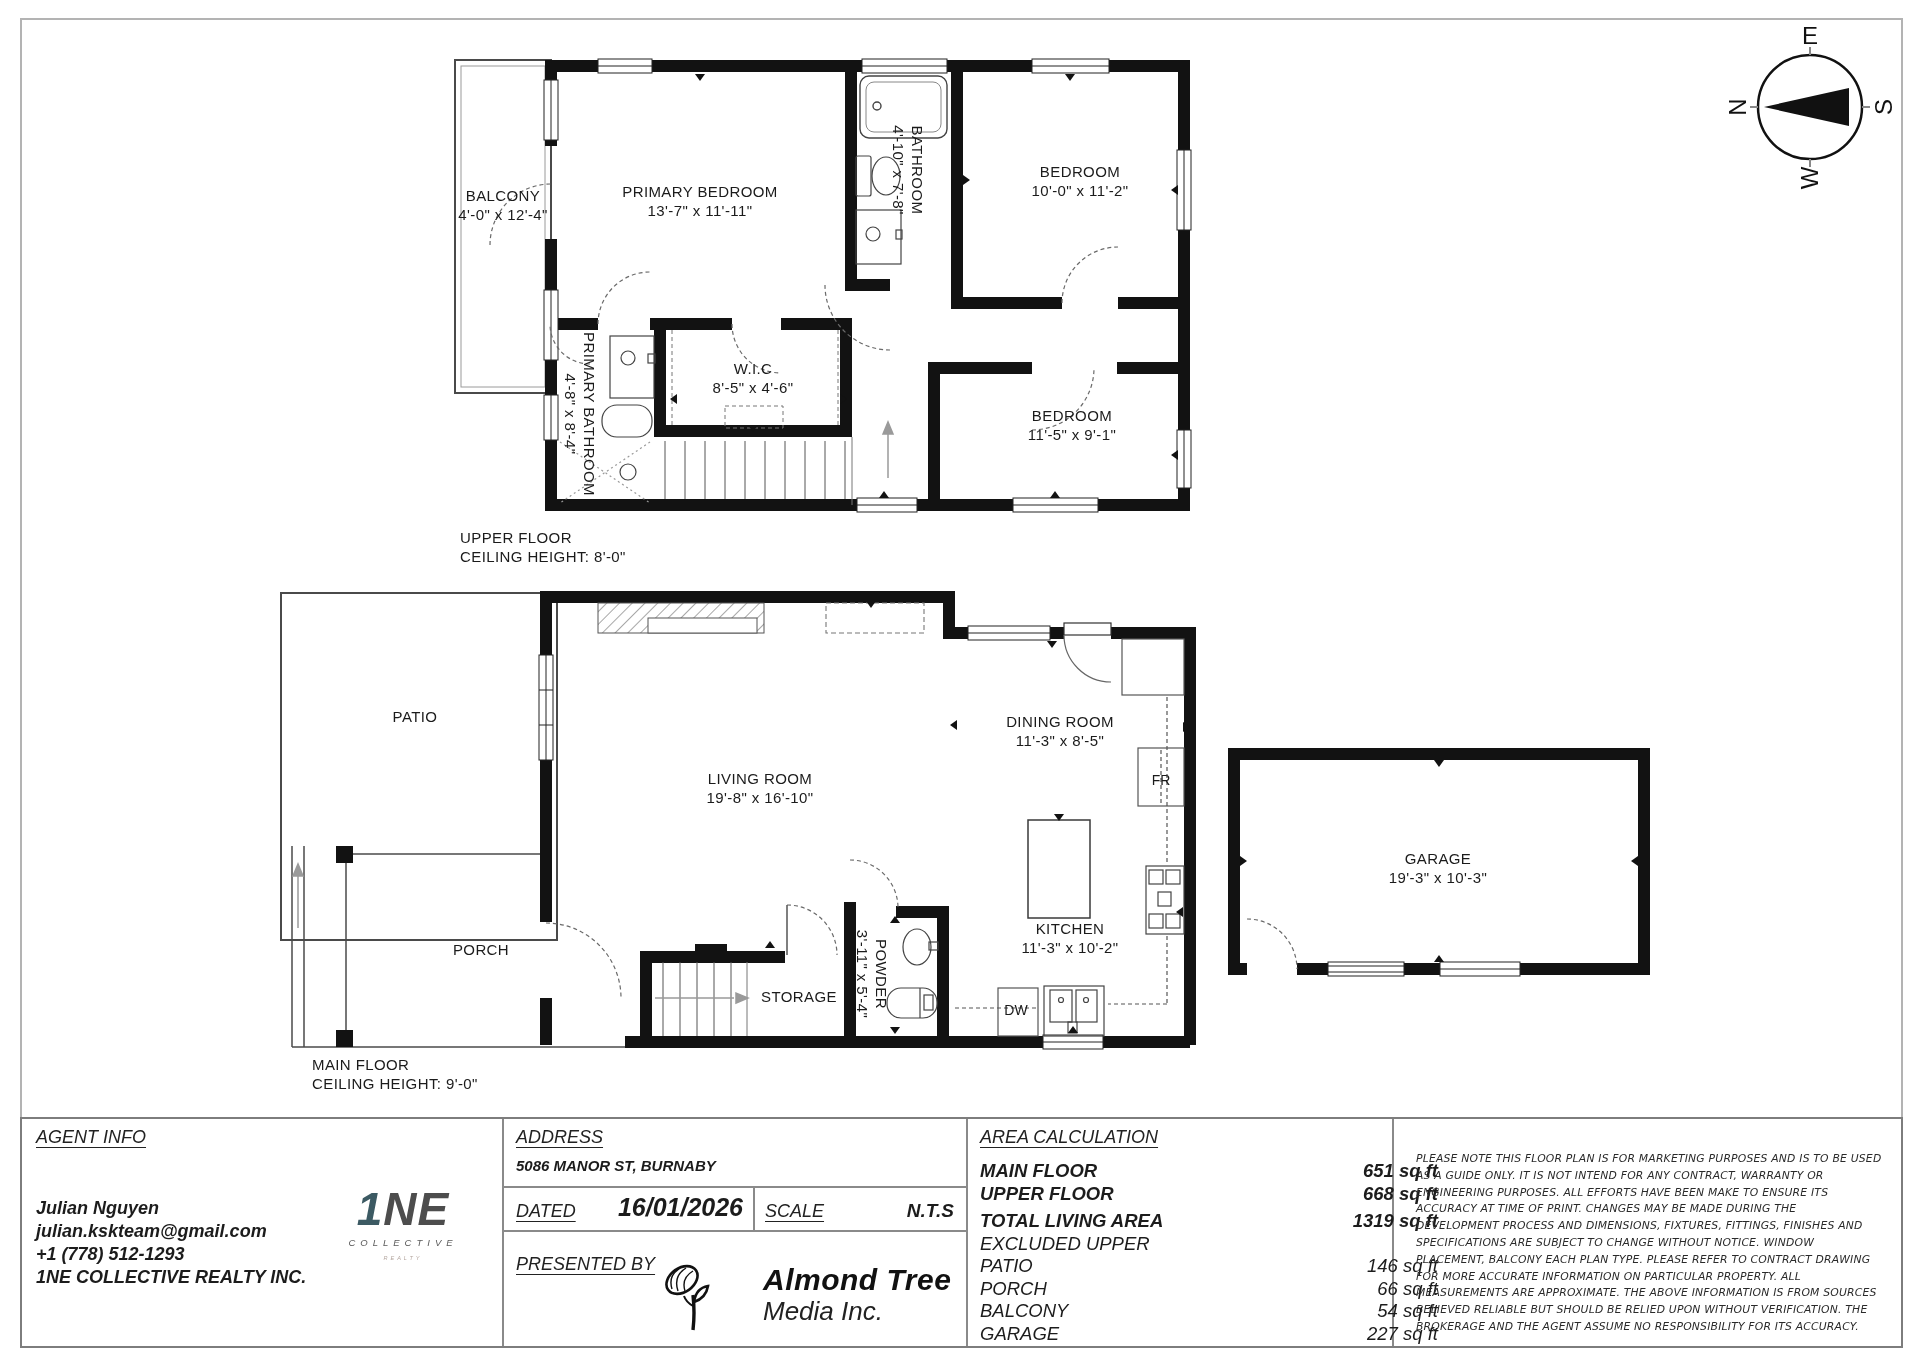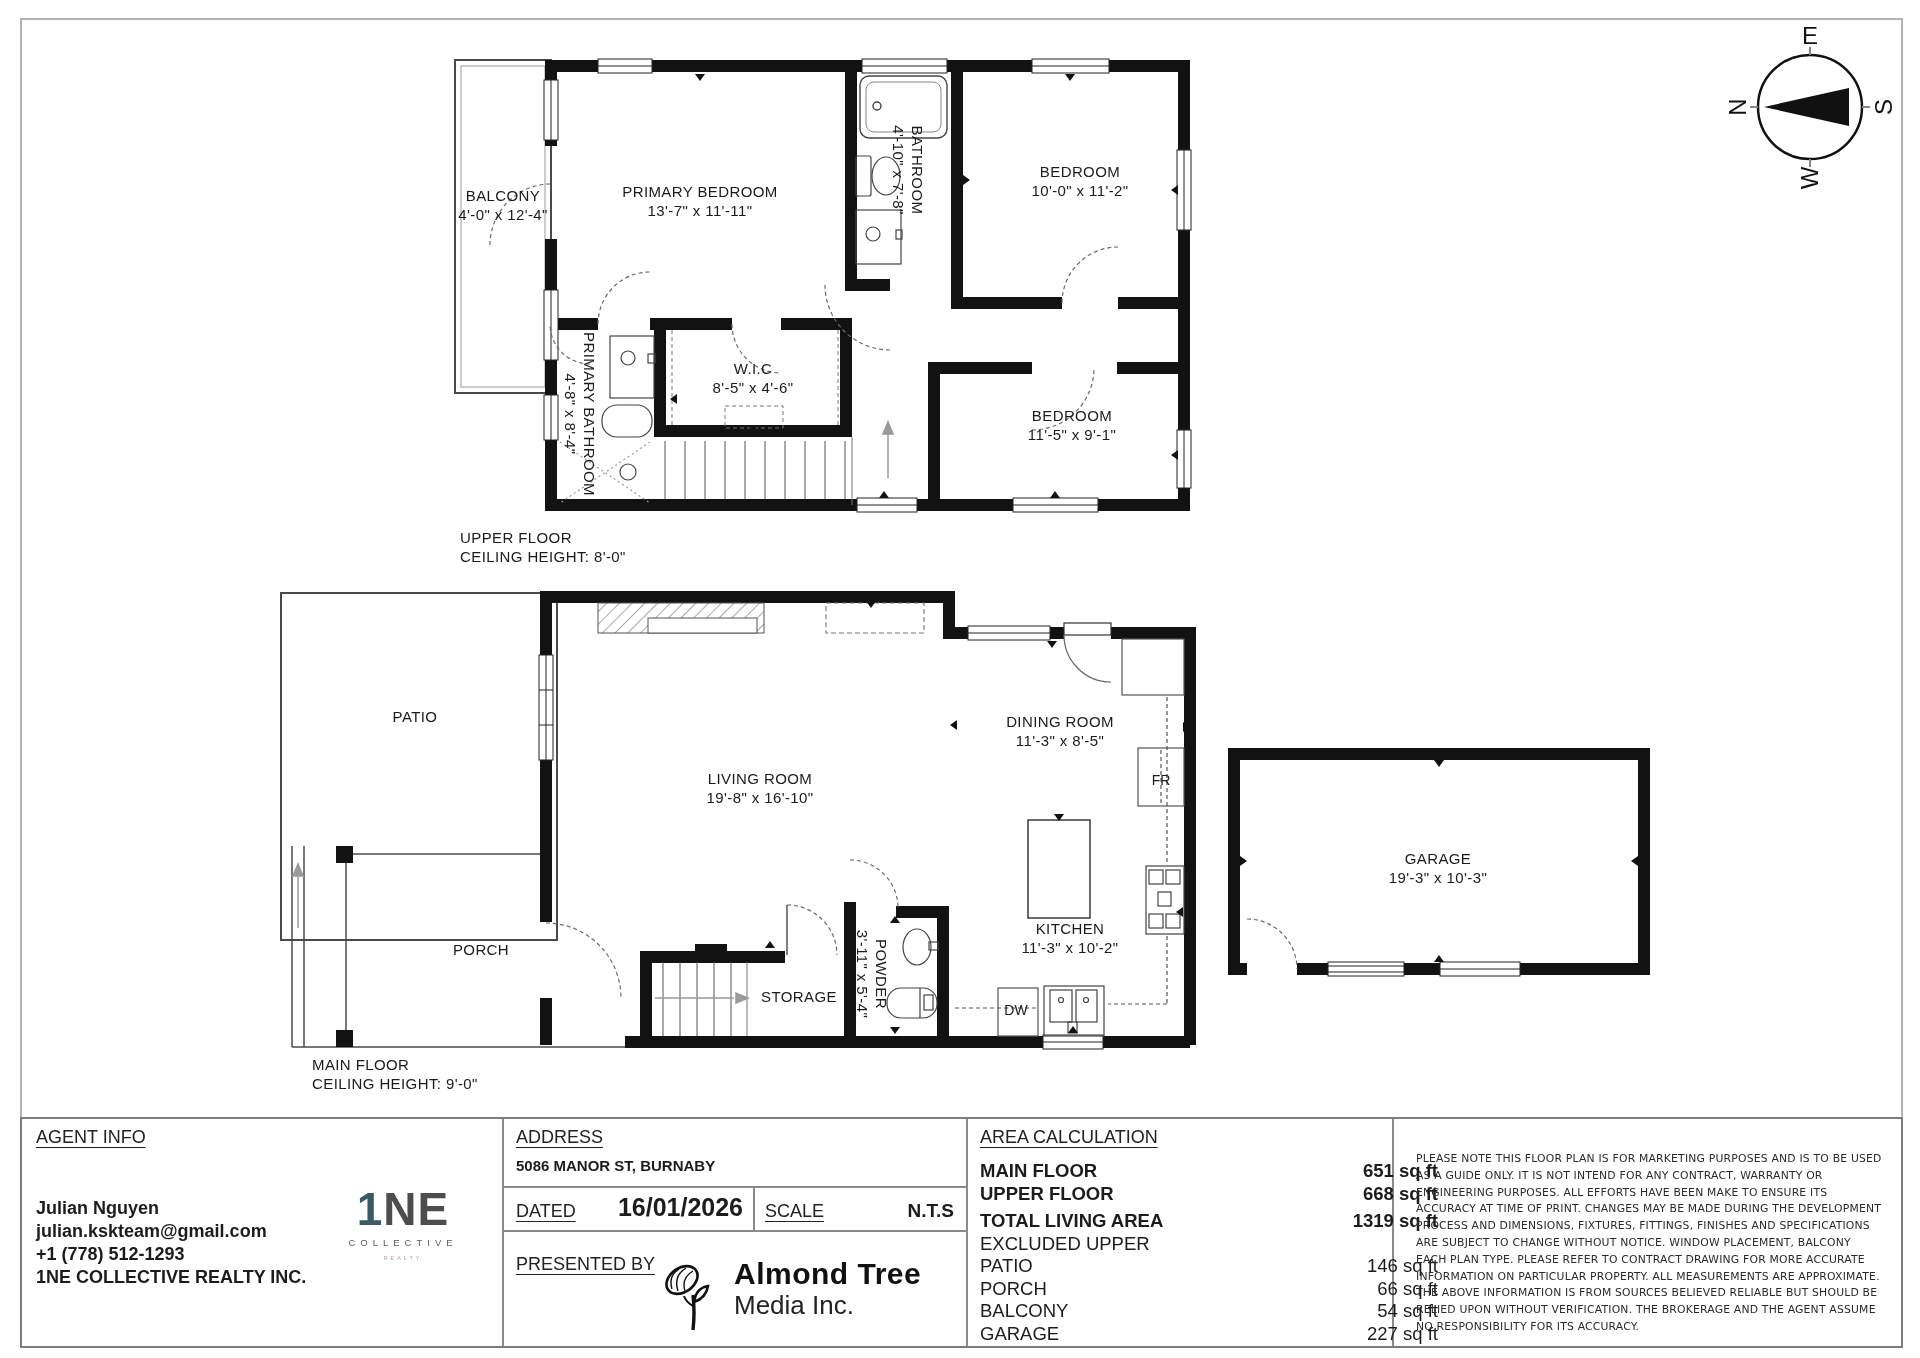--- a/index.html
+++ b/index.html
@@ -7,21 +7,21 @@
        font-family:"Liberation Sans",sans-serif;color:#1c1c1c;}
   .abs{position:absolute;}
   #page-border{left:20px;top:18px;width:1879px;height:1326px;border:2px solid #b3b3b3;}
   
   .rl{position:absolute;transform:translate(-50%,-50%);text-align:center;
       font-size:15px;line-height:19px;letter-spacing:.4px;color:#1b1b1b;white-space:nowrap;}
   .rl.vert{transform:translate(-50%,-50%) rotate(90deg);}
   .rl span{display:block;}
   .caption{position:absolute;font-size:15px;line-height:19px;color:#1b1b1b;letter-spacing:.4px;}
   
-  #footer{left:20px;top:1117px;width:1879px;height:227px;border:2px solid #7d7d7d;background:#fff;}
+  #footer{left:20px;top:1117px;width:1879px;height:227px;border:2px solid #7d7d7d;background:#fff;font-style:italic;}
   .vdiv{position:absolute;top:0;bottom:0;width:0;border-left:2px solid #8a8a8a;}
   .heading{font-size:18px;color:#222;text-decoration:underline;text-underline-offset:4px;}
   .cell{position:absolute;}
   .agent-lines{left:14px;top:78px;font-size:18px;font-weight:bold;line-height:23px;}
   
   #one-logo{left:322px;top:66px;width:118px;text-align:center;}
   #one-logo .big{font-size:46px;font-weight:bold;letter-spacing:1px;line-height:48px;}
   #one-logo .big .one{color:#3c5a63;}
   #one-logo .big .ne{color:#4d4d4d;}
   #one-logo .coll{font-size:9.5px;letter-spacing:5px;color:#5a5a5a;margin-top:4px;}
@@ -438,21 +438,21 @@
     </div>
     <div style="position:absolute;left:253px;top:0;bottom:0;right:0;border-radius:24px;">
       <div class="row-flex" style="position:absolute;left:10px;right:12px;bottom:8px;">
         <span class="heading">SCALE</span>
         <span class="bold" style="font-size:19px;margin-left:auto;">N.T.S</span>
       </div>
     </div>
   </div>
   <div class="c2cell" style="top:129px;height:98px;padding:6px 0 0 14px;">
     <div class="heading">PRESENTED BY</div>
-    <div style="position:absolute;left:160px;top:10px;display:flex;">
+    <div style="position:absolute;left:160px;top:10px;display:flex;align-items:center;gap:29px;">
       <svg width="62" height="74" viewBox="0 0 62 74">
         <g fill="none" stroke="#111" stroke-width="2.6">
           <ellipse cx="20" cy="22" rx="17" ry="12" transform="rotate(-35 20 22)"></ellipse>
           <path d="M10,31 Q6,18 17,11 M16,33 Q11,18 24,10 M23,33 Q19,20 31,13" stroke-width="1.4"></path>
           <path d="M31,37 Q33,55 31,72" stroke-width="3.4"></path>
           <path d="M32,44 Q44,40 46,28 Q34,30 32,44 Z" fill="#fff"></path>
           <path d="M31,48 Q24,44 22,38" stroke-width="2"></path>
         </g>
       </svg>
       <div style="margin-left:10px;">

